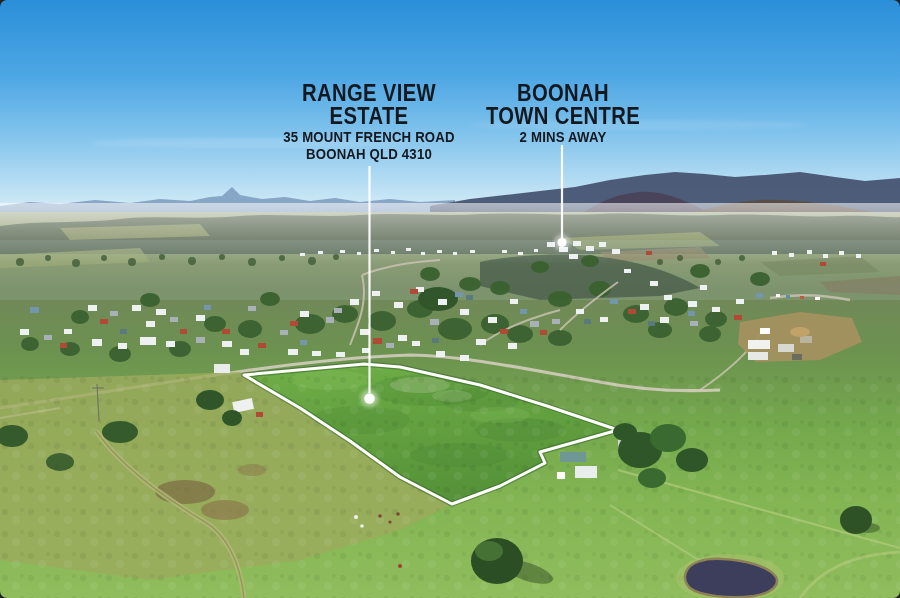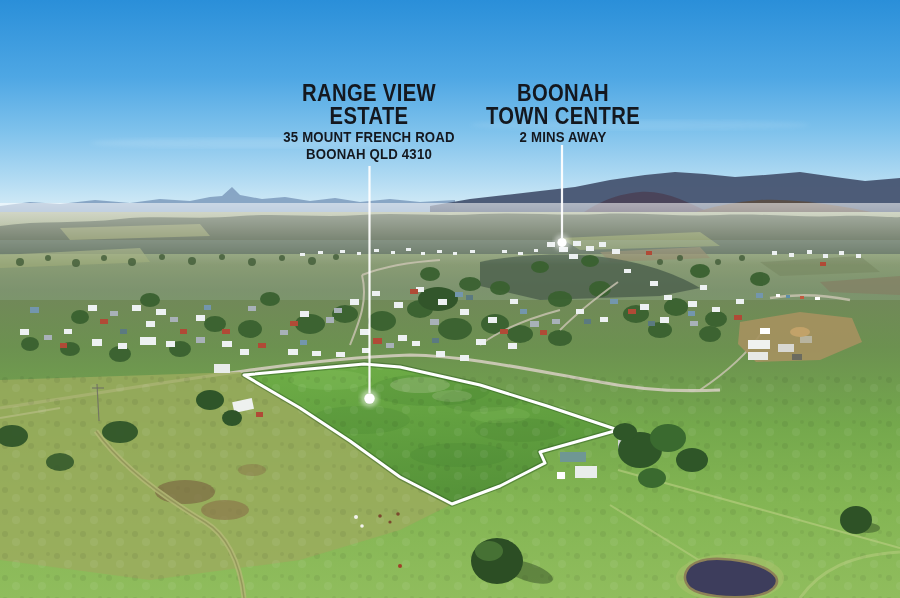--- a/index.html
+++ b/index.html
@@ -1,17 +1,17 @@
 <!DOCTYPE html>
 <html><head>
 <meta charset="utf-8">
 <style>
   html,body{margin:0;padding:0;background:#222;}
   #stage{position:relative;width:900px;height:598px;overflow:hidden;
-         font-family:"Liberation Sans",sans-serif;}
+         font-family:"Liberation Sans",sans-serif;border-radius:7px;}
   #scene{position:absolute;left:0;top:0;}
   .annotation{position:absolute;text-align:center;color:#14181f;font-weight:800;
               transform:translateX(-50%) scaleX(.88);white-space:nowrap;}
   #estate-label{left:369px;top:82px;}
   #town-label{left:563px;top:82px;}
   .title{font-size:23px;line-height:23px;letter-spacing:.4px;}
   .sub{font-size:15px;line-height:17px;letter-spacing:.2px;}
   .sub:first-of-type{margin-top:4px;}
 </style>
 </head>

